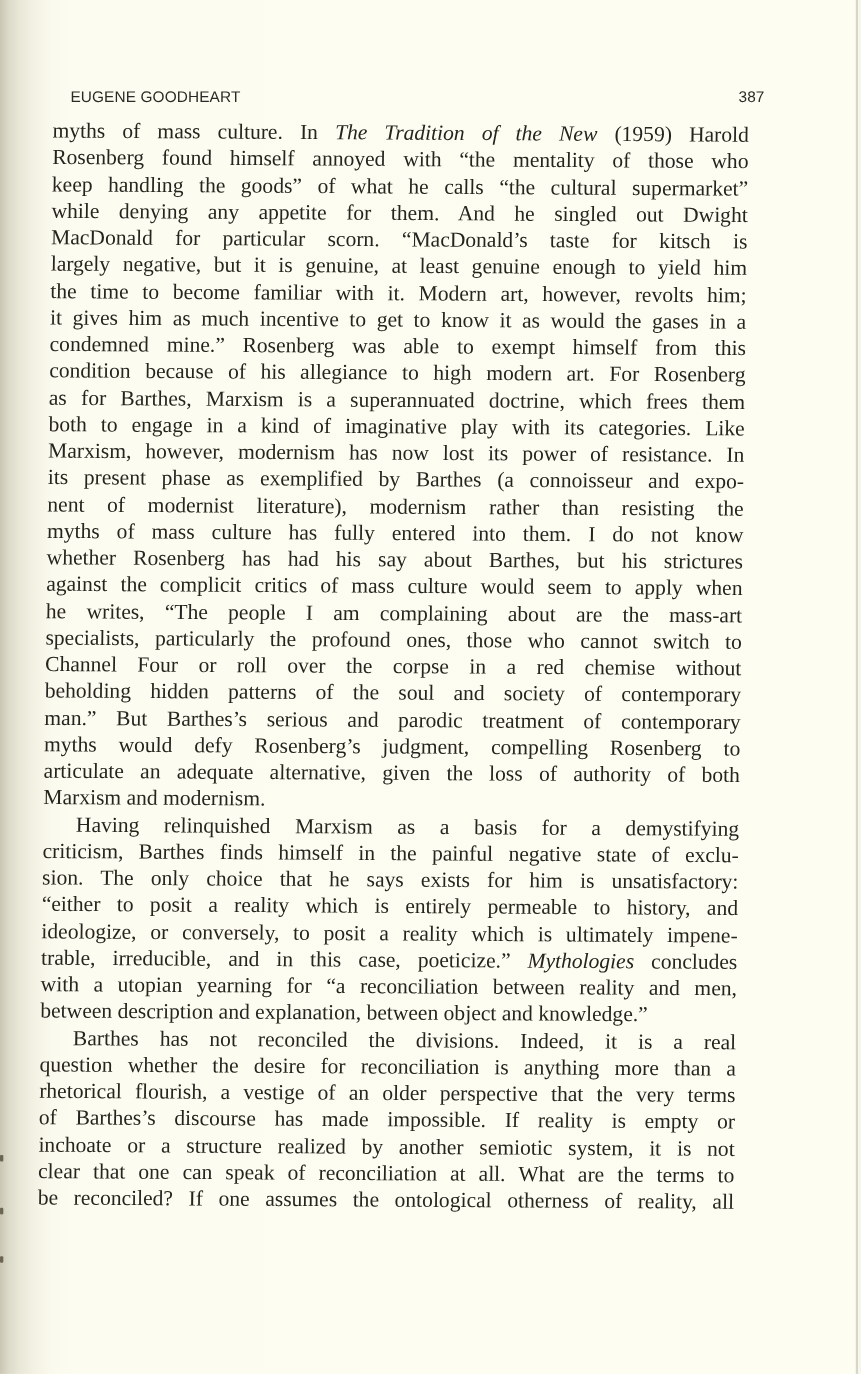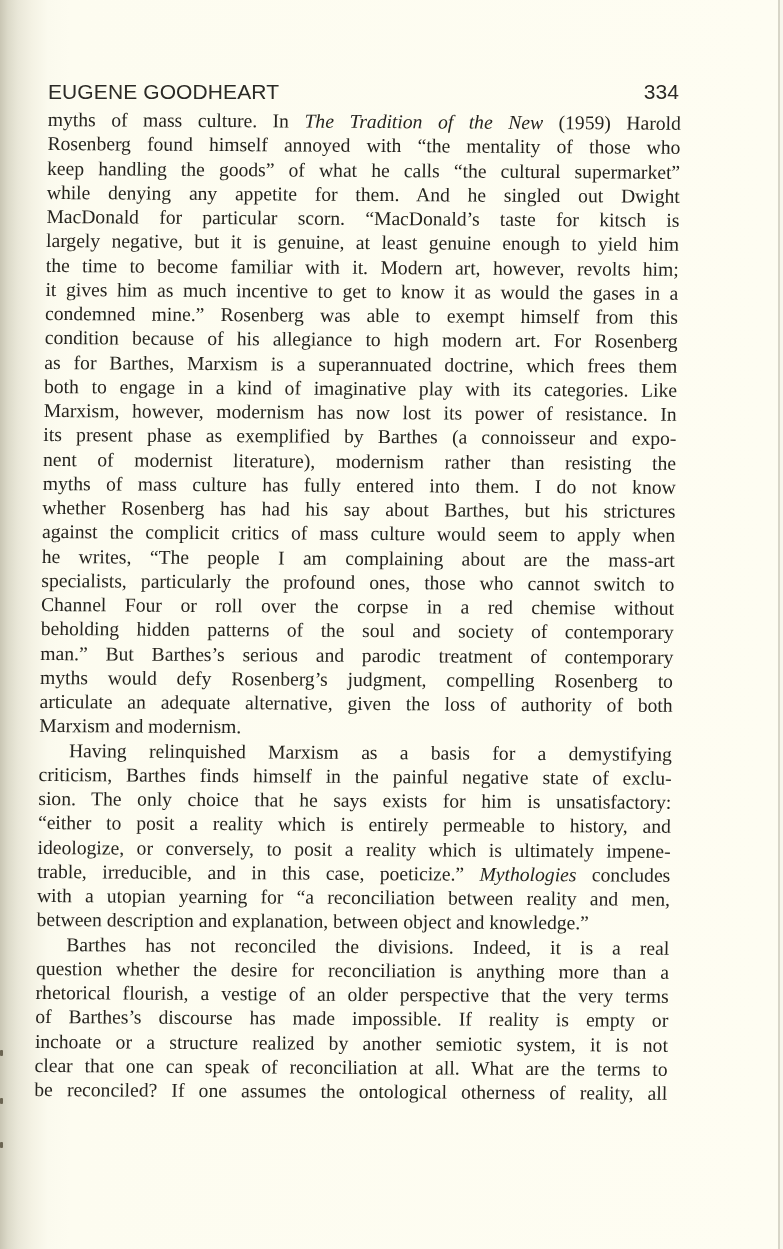--- a/index.html
+++ b/index.html
@@ -49,25 +49,25 @@
       position: absolute;
       left: 0;
       width: 3px;
       height: 6px;
       background: #6b6552;
       border-radius: 1px;
     }
     .running-head {
       position: absolute;
       top: 80px;
-      left: 48px;
+      left: 64px;
       width: 633px;
       height: 20px;
       font-family: "Liberation Sans", sans-serif;
-      font-size: 21px;
+      font-size: 14px;
       color: #2b2a26;
       letter-spacing: 0.1px;
     }
     .running-head .author {
       position: absolute;
       left: 0; top: 0;
     }
     .running-head .folio {
       position: absolute;
       right: 2px; top: 0;
@@ -108,21 +108,21 @@
   <div class="right-edge"></div>
   <div class="right-beyond"></div>
   <div class="binding-marks">
     <span style="top:0px"></span>
     <span style="top:48px"></span>
     <span style="top:92px"></span>
   </div>
 
   <div class="running-head">
     <span class="author">EUGENE GOODHEART</span>
-    <span class="folio">334</span>
+    <span class="folio">387</span>
   </div>
 
   <div class="body-text" id="body-text">
       <div>
         <span class="line">myths of mass culture. In <em>The Tradition of the New</em> (1959) Harold</span>
         <span class="line">Rosenberg found himself annoyed with “the mentality of those who</span>
         <span class="line">keep handling the goods” of what he calls “the cultural supermarket”</span>
         <span class="line">while denying any appetite for them. And he singled out Dwight</span>
         <span class="line">MacDonald for particular scorn. “MacDonald’s taste for kitsch is</span>
         <span class="line">largely negative, but it is genuine, at least genuine enough to yield him</span>

